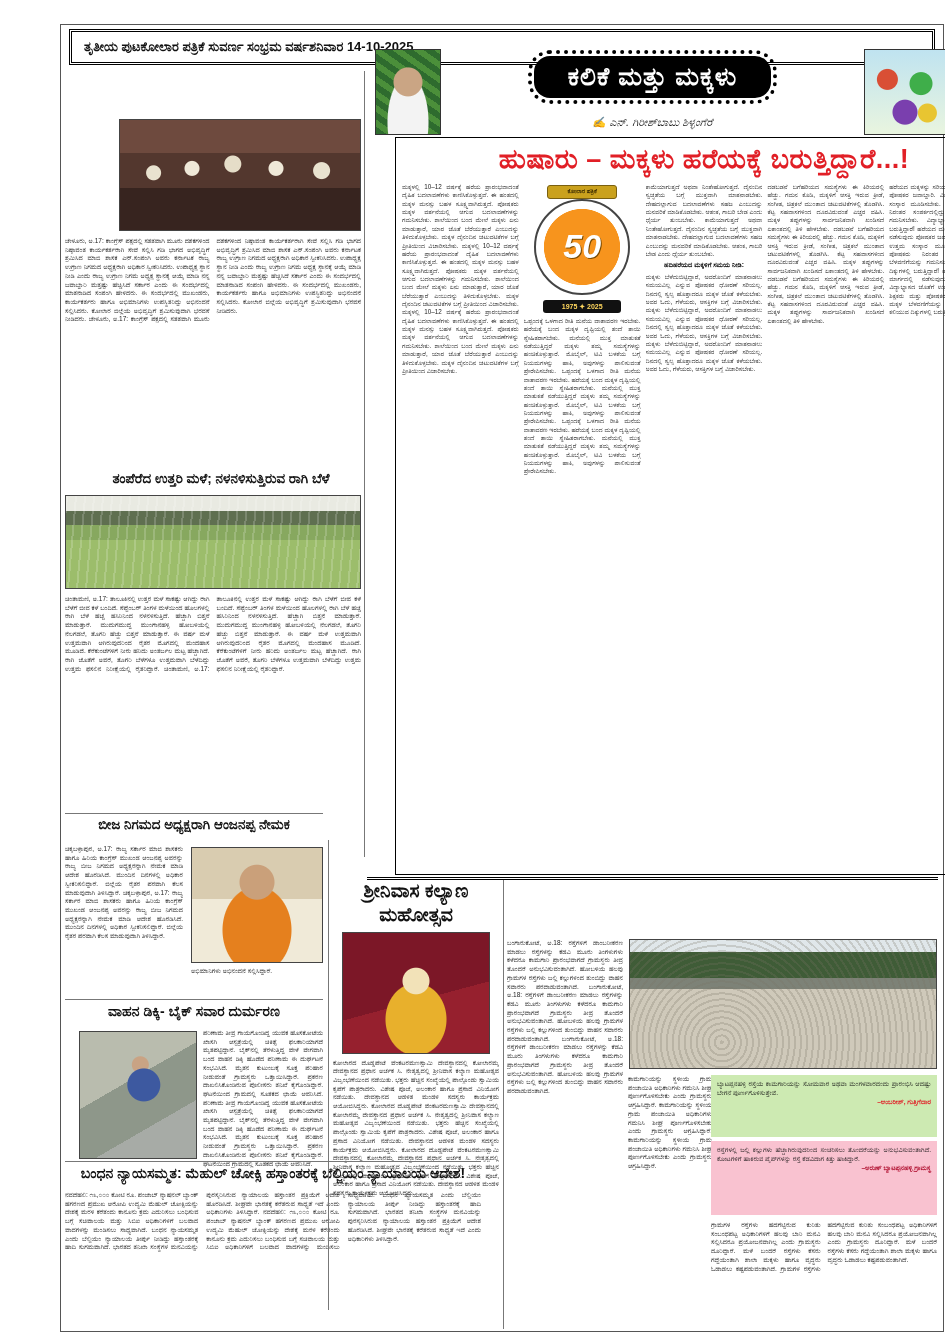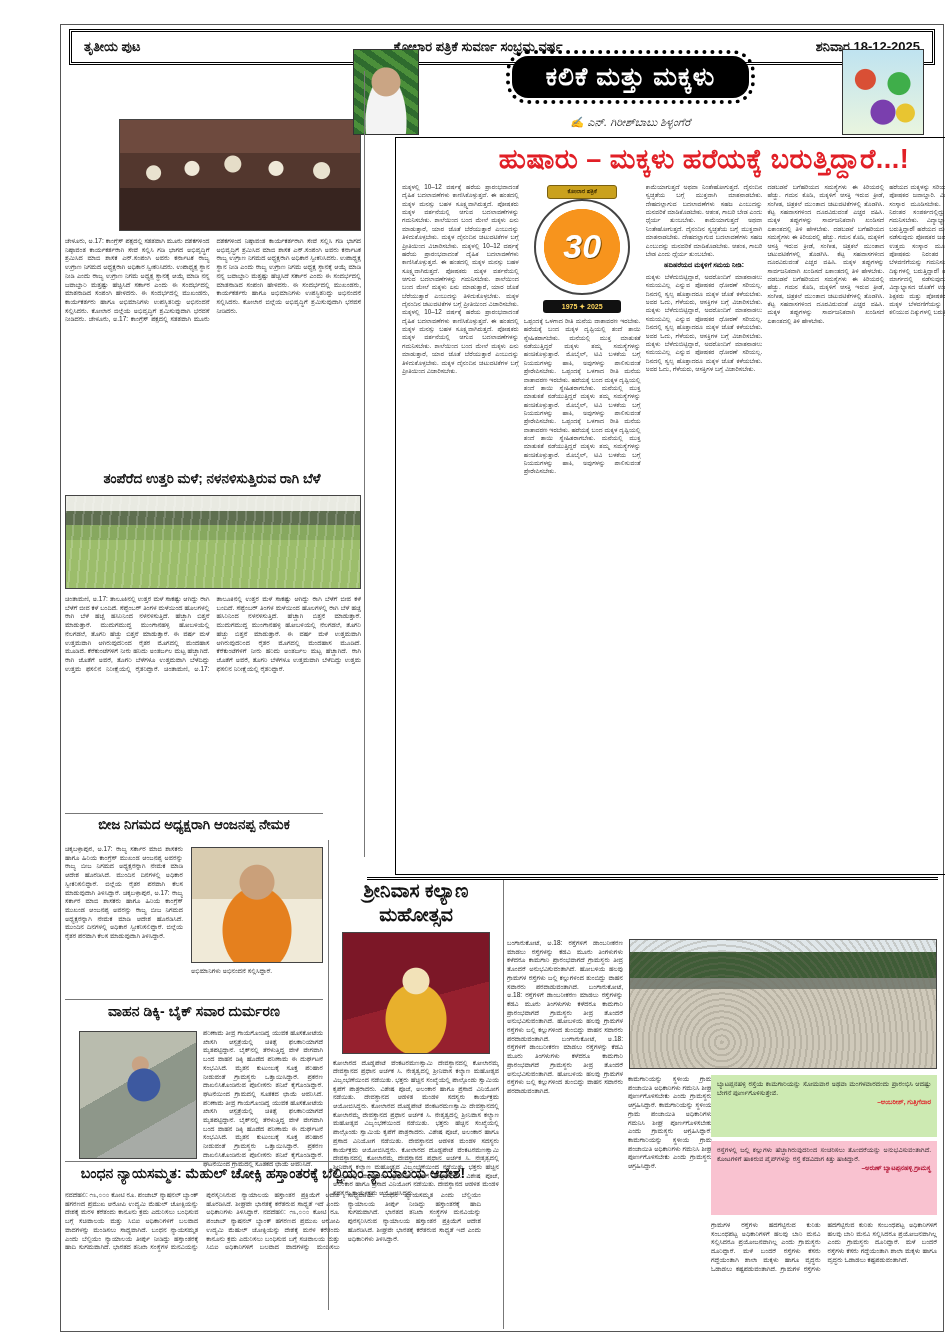--- a/index.html
+++ b/index.html
@@ -1,21 +1,21 @@
 <!DOCTYPE html>
 <html><head>
 <meta charset="utf-8">
 <style>
   * { box-sizing: border-box; margin: 0; padding: 0; }
   html,body { background:#fff; }
   body { width:945px; height:1337px; position:relative; font-family:"Liberation Sans",sans-serif; color:#111; overflow:hidden; }
   #content { position:absolute; left:60px; top:24px; width:884px; height:1308px; border:1px solid #555; background:#fff; }
 
   
-  .hdr { position:absolute; left:8px; top:4px; width:866px; height:36px; border:3px double #000; display:flex; align-items:center; justify-content:space-between; padding:0 12px; font-weight:bold; font-size:13px; background:#fff; }
+  .hdr { position:absolute; left:8px; top:4px; width:866px; height:36px; border:3px double #000; display:flex; align-items:center; padding:0 12px; font-weight:bold; font-size:13px; background:#fff; }
 
   
   .vrule { position:absolute; width:1px; background:#777; }
   .hrule { position:absolute; height:1px; background:#777; }
   .hrule.dbl { height:3px; border-top:1px solid #000; border-bottom:1px solid #000; background:#fff; }
 
   
   .headline { font-weight:bold; text-align:center; line-height:1.25; }
   .body-sm { font-size:6.5px; line-height:1.34; text-align:justify; overflow:hidden; word-break:break-word; color:#222; }
   .cols2 { column-count:2; column-gap:7px; }
@@ -26,21 +26,21 @@
   .a1-head { position:absolute; left:4px; top:46px; width:296px; font-size:15px; }
   .ph-group { position:absolute; left:58px; top:94px; width:242px; height:112px;
     background:
       radial-gradient(circle at 14% 48%, #e9e2cf 0 7px, transparent 8px),
       radial-gradient(circle at 30% 44%, #efe8d8 0 7px, transparent 8px),
       radial-gradient(circle at 47% 40%, #e5ddc8 0 8px, transparent 9px),
       radial-gradient(circle at 65% 44%, #efe8d8 0 7px, transparent 8px),
       radial-gradient(circle at 84% 46%, #e9e2cf 0 8px, transparent 9px),
       linear-gradient(180deg,#6e4a3e 0 30%, #53372e 30% 62%, #37241f 62% 100%); }
   .a1-body { position:absolute; left:4px; top:212px; width:296px; height:228px; }
-  .a2-head { position:absolute; left:3px; top:446px; width:296px; font-size:13.5px; }
+  .a2-head { position:absolute; left:12px; top:446px; width:296px; font-size:13.5px; }
   .ph-field { position:absolute; left:4px; top:470px; width:296px; height:94px;
     background:
       repeating-linear-gradient(95deg, rgba(255,255,255,.18) 0 2px, transparent 2px 9px),
       linear-gradient(180deg,#e9eae2 0 16%, #5f6f50 16% 32%, #87a85f 32% 48%, #9cbd6b 48% 100%); }
   .a2-body { position:absolute; left:4px; top:570px; width:296px; height:216px; }
   .a3-head { position:absolute; left:4px; top:792px; width:258px; font-size:13.5px; }
   .a3-row { position:absolute; left:4px; top:820px; width:258px; height:146px; }
   .a3-text { position:absolute; left:0; top:0; width:118px; height:146px; }
   .ph-portrait { position:absolute; right:0; top:2px; width:132px; height:116px;
     background:
@@ -54,21 +54,21 @@
     background:
       radial-gradient(circle at 55% 42%, #3d59a0 0 16px, transparent 17px),
       radial-gradient(circle at 52% 26%, #c9a384 0 8px, transparent 9px),
       linear-gradient(150deg,#b9bcae 0 40%, #8e978a 40% 70%, #a7aba6 70% 100%); }
 
   
   .mh-head { position:absolute; left:4px; top:1140px; width:416px; font-size:14px; }
   .mh-body { position:absolute; left:4px; top:1166px; width:416px; height:136px; }
 
   
-  .mast { position:absolute; left:292px; top:24px; width:571px; height:86px; display:flex; align-items:stretch; gap:4px; }
+  .mast { position:absolute; left:314px; top:24px; width:571px; height:86px; display:flex; align-items:stretch; gap:4px; }
   .ph-face { width:66px; height:86px; border:1px solid #333;
     background:
       radial-gradient(circle at 50% 38%, #caa584 0 14px, transparent 15px),
       radial-gradient(ellipse at 50% 86%, #f3f3f3 0 20px, transparent 21px),
       repeating-linear-gradient(35deg, #2e6b2e 0 6px, #4b8f3a 6px 12px); }
   .mast-mid { flex:1; display:flex; flex-direction:column; align-items:center; justify-content:center; }
   .banner { background:#000; color:#fff; border-radius:16px; padding:6px 34px; font-size:25px; font-weight:bold; letter-spacing:1px; outline:4px dotted #000; outline-offset:2px; }
   .byline { margin-top:18px; font-size:11px; font-style:italic; color:#222; }
   .ph-kids { width:82px; height:86px; border:1px solid #333;
     background:
@@ -123,21 +123,21 @@
   .rd-below { position:absolute; right:0; top:344px; width:226px; height:106px; }
 </style>
 </head>
 <body>
 
 <div id="content">
 
   <div class="hdr">
     <span>ತೃತೀಯ ಪುಟ</span>
     <span>ಕೋಲಾರ ಪತ್ರಿಕೆ  ಸುವರ್ಣ ಸಂಭ್ರಮ ವರ್ಷ</span>
-    <span>ಶನಿವಾರ 18-12-2025</span>
+    <span>ಶನಿವಾರ 14-10-2025</span>
   </div>
 
   <div class="photo ph-group"></div>
   <div class="body-sm cols2 a1-body">ಚೇಳೂರು, ಅ.17: ಕಾಂಗ್ರೆಸ್ ಪಕ್ಷದಲ್ಲಿ ಸತತವಾಗಿ ಮೂರು ದಶಕಗಳಿಂದ ನಿಷ್ಠಾವಂತ ಕಾರ್ಯಕರ್ತರಾಗಿ ಸೇವೆ ಸಲ್ಲಿಸಿ ಗಡಿ ಭಾಗದ ಅಭಿವೃದ್ಧಿಗೆ ಶ್ರಮಿಸಿದ ಮಾಜಿ ಶಾಸಕ ಎನ್.ಸಂಪಂಗಿ ಅವರು ಕರ್ನಾಟಕ ರಾಜ್ಯ ಉಗ್ರಾಣ ನಿಗಮದ ಅಧ್ಯಕ್ಷರಾಗಿ ಅಧಿಕಾರ ಸ್ವೀಕರಿಸಿದರು. ಉಪಾಧ್ಯಕ್ಷ ಸ್ಥಾನ ನೀಡಿ ಎಂದು ರಾಜ್ಯ ಉಗ್ರಾಣ ನಿಗಮ ಅಧ್ಯಕ್ಷ ಸ್ಥಾನಕ್ಕೆ ಆಯ್ಕೆ ಮಾಡಿ ನನ್ನ ಜವಾಬ್ದಾರಿ ಮತ್ತಷ್ಟು ಹೆಚ್ಚಿಸಿದೆ ಸರ್ಕಾರ ಎಂದು ಈ ಸಂದರ್ಭದಲ್ಲಿ ಮಾತನಾಡಿದ ಸಂಪಂಗಿ ಹೇಳಿದರು. ಈ ಸಂದರ್ಭದಲ್ಲಿ ಮುಖಂಡರು, ಕಾರ್ಯಕರ್ತರು ಹಾಗೂ ಅಭಿಮಾನಿಗಳು ಉಪಸ್ಥಿತರಿದ್ದು ಅಭಿನಂದನೆ ಸಲ್ಲಿಸಿದರು. ಕೋಲಾರ ಜಿಲ್ಲೆಯ ಅಭಿವೃದ್ಧಿಗೆ ಶ್ರಮಿಸುವುದಾಗಿ ಭರವಸೆ ನೀಡಿದರು. ಚೇಳೂರು, ಅ.17: ಕಾಂಗ್ರೆಸ್ ಪಕ್ಷದಲ್ಲಿ ಸತತವಾಗಿ ಮೂರು ದಶಕಗಳಿಂದ ನಿಷ್ಠಾವಂತ ಕಾರ್ಯಕರ್ತರಾಗಿ ಸೇವೆ ಸಲ್ಲಿಸಿ ಗಡಿ ಭಾಗದ ಅಭಿವೃದ್ಧಿಗೆ ಶ್ರಮಿಸಿದ ಮಾಜಿ ಶಾಸಕ ಎನ್.ಸಂಪಂಗಿ ಅವರು ಕರ್ನಾಟಕ ರಾಜ್ಯ ಉಗ್ರಾಣ ನಿಗಮದ ಅಧ್ಯಕ್ಷರಾಗಿ ಅಧಿಕಾರ ಸ್ವೀಕರಿಸಿದರು. ಉಪಾಧ್ಯಕ್ಷ ಸ್ಥಾನ ನೀಡಿ ಎಂದು ರಾಜ್ಯ ಉಗ್ರಾಣ ನಿಗಮ ಅಧ್ಯಕ್ಷ ಸ್ಥಾನಕ್ಕೆ ಆಯ್ಕೆ ಮಾಡಿ ನನ್ನ ಜವಾಬ್ದಾರಿ ಮತ್ತಷ್ಟು ಹೆಚ್ಚಿಸಿದೆ ಸರ್ಕಾರ ಎಂದು ಈ ಸಂದರ್ಭದಲ್ಲಿ ಮಾತನಾಡಿದ ಸಂಪಂಗಿ ಹೇಳಿದರು. ಈ ಸಂದರ್ಭದಲ್ಲಿ ಮುಖಂಡರು, ಕಾರ್ಯಕರ್ತರು ಹಾಗೂ ಅಭಿಮಾನಿಗಳು ಉಪಸ್ಥಿತರಿದ್ದು ಅಭಿನಂದನೆ ಸಲ್ಲಿಸಿದರು. ಕೋಲಾರ ಜಿಲ್ಲೆಯ ಅಭಿವೃದ್ಧಿಗೆ ಶ್ರಮಿಸುವುದಾಗಿ ಭರವಸೆ ನೀಡಿದರು.</div>
 
   <div class="headline a2-head">ತಂಪೆರೆದ ಉತ್ತರಿ ಮಳೆ; ನಳನಳಿಸುತ್ತಿರುವ ರಾಗಿ ಬೆಳೆ</div>
   <div class="photo ph-field"></div>
   <div class="body-sm cols2 a2-body">ಚಿಂತಾಮಣಿ, ಅ.17: ತಾಲೂಕಿನಲ್ಲಿ ಉತ್ತರ ಮಳೆ ಸಾಕಷ್ಟು ಆಗಿದ್ದು ರಾಗಿ ಬೆಳೆಗೆ ಜೀವ ಕಳೆ ಬಂದಿದೆ. ಸೆಪ್ಟೆಂಬರ್ ತಿಂಗಳ ಮಳೆಯಿಂದ ಹೊಲಗಳಲ್ಲಿ ರಾಗಿ ಬೆಳೆ ಹಚ್ಚ ಹಸಿರಿನಿಂದ ನಳನಳಿಸುತ್ತಿದೆ. ಹೆಚ್ಚಾಗಿ ಬಿತ್ತನೆ ಮಾಡುತ್ತಾರೆ. ಮುದುಗಮುದ್ದ ಮುಂಗಾನಹಳ್ಳಿ ಹೋಬಳಿಯಲ್ಲಿ ನೆಲಗಡಲೆ, ತೊಗರಿ ಹೆಚ್ಚು ಬಿತ್ತನೆ ಮಾಡುತ್ತಾರೆ. ಈ ವರ್ಷ ಮಳೆ ಉತ್ತಮವಾಗಿ ಆಗಿರುವುದರಿಂದ ರೈತರ ಮೊಗದಲ್ಲಿ ಮಂದಹಾಸ ಮೂಡಿದೆ. ಕೆರೆಕುಂಟೆಗಳಿಗೆ ನೀರು ಹರಿದು ಅಂತರ್ಜಲ ಮಟ್ಟ ಹೆಚ್ಚಾಗಿದೆ. ರಾಗಿ ಜೊತೆಗೆ ಅವರೆ, ತೊಗರಿ ಬೆಳೆಗಳೂ ಉತ್ತಮವಾಗಿ ಬೆಳೆದಿದ್ದು ಉತ್ತಮ ಫಸಲಿನ ನಿರೀಕ್ಷೆಯಲ್ಲಿ ರೈತರಿದ್ದಾರೆ. ಚಿಂತಾಮಣಿ, ಅ.17: ತಾಲೂಕಿನಲ್ಲಿ ಉತ್ತರ ಮಳೆ ಸಾಕಷ್ಟು ಆಗಿದ್ದು ರಾಗಿ ಬೆಳೆಗೆ ಜೀವ ಕಳೆ ಬಂದಿದೆ. ಸೆಪ್ಟೆಂಬರ್ ತಿಂಗಳ ಮಳೆಯಿಂದ ಹೊಲಗಳಲ್ಲಿ ರಾಗಿ ಬೆಳೆ ಹಚ್ಚ ಹಸಿರಿನಿಂದ ನಳನಳಿಸುತ್ತಿದೆ. ಹೆಚ್ಚಾಗಿ ಬಿತ್ತನೆ ಮಾಡುತ್ತಾರೆ. ಮುದುಗಮುದ್ದ ಮುಂಗಾನಹಳ್ಳಿ ಹೋಬಳಿಯಲ್ಲಿ ನೆಲಗಡಲೆ, ತೊಗರಿ ಹೆಚ್ಚು ಬಿತ್ತನೆ ಮಾಡುತ್ತಾರೆ. ಈ ವರ್ಷ ಮಳೆ ಉತ್ತಮವಾಗಿ ಆಗಿರುವುದರಿಂದ ರೈತರ ಮೊಗದಲ್ಲಿ ಮಂದಹಾಸ ಮೂಡಿದೆ. ಕೆರೆಕುಂಟೆಗಳಿಗೆ ನೀರು ಹರಿದು ಅಂತರ್ಜಲ ಮಟ್ಟ ಹೆಚ್ಚಾಗಿದೆ. ರಾಗಿ ಜೊತೆಗೆ ಅವರೆ, ತೊಗರಿ ಬೆಳೆಗಳೂ ಉತ್ತಮವಾಗಿ ಬೆಳೆದಿದ್ದು ಉತ್ತಮ ಫಸಲಿನ ನಿರೀಕ್ಷೆಯಲ್ಲಿ ರೈತರಿದ್ದಾರೆ.</div>
 
   <div class="headline a3-head">ಬೀಜ ನಿಗಮದ ಅಧ್ಯಕ್ಷರಾಗಿ ಆಂಜನಪ್ಪ ನೇಮಕ</div>
@@ -166,21 +166,21 @@
   </div>
 
   <div class="mainbox">
     <div class="main-head">ಹುಷಾರು – ಮಕ್ಕಳು ಹರೆಯಕ್ಕೆ ಬರುತ್ತಿದ್ದಾರೆ...!</div>
     <div class="main-cols">
       <div class="mcol">ಮಕ್ಕಳಲ್ಲಿ 10–12 ವರ್ಷಕ್ಕೆ ಹರೆಯ ಪ್ರಾರಂಭವಾದಂತೆ ದೈಹಿಕ ಬದಲಾವಣೆಗಳು ಕಾಣಿಸಿಕೊಳ್ಳುತ್ತವೆ. ಈ ಹಂತದಲ್ಲಿ ಮಕ್ಕಳ ಮನಸ್ಸು ಬಹಳ ಸೂಕ್ಷ್ಮವಾಗಿರುತ್ತದೆ. ಪೋಷಕರು ಮಕ್ಕಳ ವರ್ತನೆಯಲ್ಲಿ ಆಗುವ ಬದಲಾವಣೆಗಳನ್ನು ಗಮನಿಸಬೇಕು. ಶಾಲೆಯಿಂದ ಬಂದ ಮೇಲೆ ಮಕ್ಕಳು ಏನು ಮಾಡುತ್ತಾರೆ, ಯಾರ ಜೊತೆ ಬೆರೆಯುತ್ತಾರೆ ಎಂಬುದನ್ನು ತಿಳಿದುಕೊಳ್ಳಬೇಕು. ಮಕ್ಕಳ ದೈನಂದಿನ ಚಟುವಟಿಕೆಗಳ ಬಗ್ಗೆ ಪ್ರೀತಿಯಿಂದ ವಿಚಾರಿಸಬೇಕು. ಮಕ್ಕಳಲ್ಲಿ 10–12 ವರ್ಷಕ್ಕೆ ಹರೆಯ ಪ್ರಾರಂಭವಾದಂತೆ ದೈಹಿಕ ಬದಲಾವಣೆಗಳು ಕಾಣಿಸಿಕೊಳ್ಳುತ್ತವೆ. ಈ ಹಂತದಲ್ಲಿ ಮಕ್ಕಳ ಮನಸ್ಸು ಬಹಳ ಸೂಕ್ಷ್ಮವಾಗಿರುತ್ತದೆ. ಪೋಷಕರು ಮಕ್ಕಳ ವರ್ತನೆಯಲ್ಲಿ ಆಗುವ ಬದಲಾವಣೆಗಳನ್ನು ಗಮನಿಸಬೇಕು. ಶಾಲೆಯಿಂದ ಬಂದ ಮೇಲೆ ಮಕ್ಕಳು ಏನು ಮಾಡುತ್ತಾರೆ, ಯಾರ ಜೊತೆ ಬೆರೆಯುತ್ತಾರೆ ಎಂಬುದನ್ನು ತಿಳಿದುಕೊಳ್ಳಬೇಕು. ಮಕ್ಕಳ ದೈನಂದಿನ ಚಟುವಟಿಕೆಗಳ ಬಗ್ಗೆ ಪ್ರೀತಿಯಿಂದ ವಿಚಾರಿಸಬೇಕು. ಮಕ್ಕಳಲ್ಲಿ 10–12 ವರ್ಷಕ್ಕೆ ಹರೆಯ ಪ್ರಾರಂಭವಾದಂತೆ ದೈಹಿಕ ಬದಲಾವಣೆಗಳು ಕಾಣಿಸಿಕೊಳ್ಳುತ್ತವೆ. ಈ ಹಂತದಲ್ಲಿ ಮಕ್ಕಳ ಮನಸ್ಸು ಬಹಳ ಸೂಕ್ಷ್ಮವಾಗಿರುತ್ತದೆ. ಪೋಷಕರು ಮಕ್ಕಳ ವರ್ತನೆಯಲ್ಲಿ ಆಗುವ ಬದಲಾವಣೆಗಳನ್ನು ಗಮನಿಸಬೇಕು. ಶಾಲೆಯಿಂದ ಬಂದ ಮೇಲೆ ಮಕ್ಕಳು ಏನು ಮಾಡುತ್ತಾರೆ, ಯಾರ ಜೊತೆ ಬೆರೆಯುತ್ತಾರೆ ಎಂಬುದನ್ನು ತಿಳಿದುಕೊಳ್ಳಬೇಕು. ಮಕ್ಕಳ ದೈನಂದಿನ ಚಟುವಟಿಕೆಗಳ ಬಗ್ಗೆ ಪ್ರೀತಿಯಿಂದ ವಿಚಾರಿಸಬೇಕು.</div>
       <div class="mcol">
         <div class="logo50">
           <div class="logo-rib">ಕೋಲಾರ ಪತ್ರಿಕೆ</div>
           <div class="logo-circle">
-              <span class="logo-num">30</span>
+              <span class="logo-num">50</span>
             </div>
           <div class="logo-years">1975 ✦ 2025</div>
         </div>
         <span>ಒಪ್ಪಂದಕ್ಕೆ ಒಳಗಾದ ರೀತಿ ಮನೆಯ ವಾತಾವರಣ ಇರಬೇಕು. ಹರೆಯಕ್ಕೆ ಬಂದ ಮಕ್ಕಳ ದೃಷ್ಟಿಯಲ್ಲಿ ತಂದೆ ತಾಯಿ ಸ್ನೇಹಿತರಾಗಬೇಕು. ಮನೆಯಲ್ಲಿ ಮುಕ್ತ ಮಾತುಕತೆ ನಡೆಯುತ್ತಿದ್ದರೆ ಮಕ್ಕಳು ತಮ್ಮ ಸಮಸ್ಯೆಗಳನ್ನು ಹಂಚಿಕೊಳ್ಳುತ್ತಾರೆ. ಮೊಬೈಲ್, ಟಿವಿ ಬಳಕೆಯ ಬಗ್ಗೆ ನಿಯಮಗಳನ್ನು ಹಾಕಿ, ಅವುಗಳನ್ನು ಪಾಲಿಸುವಂತೆ ಪ್ರೇರೇಪಿಸಬೇಕು. ಒಪ್ಪಂದಕ್ಕೆ ಒಳಗಾದ ರೀತಿ ಮನೆಯ ವಾತಾವರಣ ಇರಬೇಕು. ಹರೆಯಕ್ಕೆ ಬಂದ ಮಕ್ಕಳ ದೃಷ್ಟಿಯಲ್ಲಿ ತಂದೆ ತಾಯಿ ಸ್ನೇಹಿತರಾಗಬೇಕು. ಮನೆಯಲ್ಲಿ ಮುಕ್ತ ಮಾತುಕತೆ ನಡೆಯುತ್ತಿದ್ದರೆ ಮಕ್ಕಳು ತಮ್ಮ ಸಮಸ್ಯೆಗಳನ್ನು ಹಂಚಿಕೊಳ್ಳುತ್ತಾರೆ. ಮೊಬೈಲ್, ಟಿವಿ ಬಳಕೆಯ ಬಗ್ಗೆ ನಿಯಮಗಳನ್ನು ಹಾಕಿ, ಅವುಗಳನ್ನು ಪಾಲಿಸುವಂತೆ ಪ್ರೇರೇಪಿಸಬೇಕು. ಒಪ್ಪಂದಕ್ಕೆ ಒಳಗಾದ ರೀತಿ ಮನೆಯ ವಾತಾವರಣ ಇರಬೇಕು. ಹರೆಯಕ್ಕೆ ಬಂದ ಮಕ್ಕಳ ದೃಷ್ಟಿಯಲ್ಲಿ ತಂದೆ ತಾಯಿ ಸ್ನೇಹಿತರಾಗಬೇಕು. ಮನೆಯಲ್ಲಿ ಮುಕ್ತ ಮಾತುಕತೆ ನಡೆಯುತ್ತಿದ್ದರೆ ಮಕ್ಕಳು ತಮ್ಮ ಸಮಸ್ಯೆಗಳನ್ನು ಹಂಚಿಕೊಳ್ಳುತ್ತಾರೆ. ಮೊಬೈಲ್, ಟಿವಿ ಬಳಕೆಯ ಬಗ್ಗೆ ನಿಯಮಗಳನ್ನು ಹಾಕಿ, ಅವುಗಳನ್ನು ಪಾಲಿಸುವಂತೆ ಪ್ರೇರೇಪಿಸಬೇಕು.</span>
       </div>
       <div class="mcol">
         <span>ಕಾಮೆಯಾಗುತ್ತದೆ ಅಥವಾ ನಿಂತೇಹೋಗುತ್ತದೆ. ದೈನಂದಿನ ಸ್ವಚ್ಛತೆಯ ಬಗ್ಗೆ ಮುಕ್ತವಾಗಿ ಮಾತನಾಡಬೇಕು. ದೇಹದಲ್ಲಾಗುವ ಬದಲಾವಣೆಗಳು ಸಹಜ ಎಂಬುದನ್ನು ಮನವರಿಕೆ ಮಾಡಿಕೊಡಬೇಕು. ಆತಂಕ, ಗಾಬರಿ ಬೇಡ ಎಂದು ಧೈರ್ಯ ತುಂಬಬೇಕು. ಕಾಮೆಯಾಗುತ್ತದೆ ಅಥವಾ ನಿಂತೇಹೋಗುತ್ತದೆ. ದೈನಂದಿನ ಸ್ವಚ್ಛತೆಯ ಬಗ್ಗೆ ಮುಕ್ತವಾಗಿ ಮಾತನಾಡಬೇಕು. ದೇಹದಲ್ಲಾಗುವ ಬದಲಾವಣೆಗಳು ಸಹಜ ಎಂಬುದನ್ನು ಮನವರಿಕೆ ಮಾಡಿಕೊಡಬೇಕು. ಆತಂಕ, ಗಾಬರಿ ಬೇಡ ಎಂದು ಧೈರ್ಯ ತುಂಬಬೇಕು.</span>
         <div class="msub">ಹದಿಹರೆಯದ ಮಕ್ಕಳಿಗೆ ಸಮಯ ನೀಡಿ:</div>
         <span>ಮಕ್ಕಳು ಬೆಳೆದುಬಿಟ್ಟಿದ್ದಾರೆ, ಅವರೊಂದಿಗೆ ಮಾತನಾಡಲು ಸಮಯವಿಲ್ಲ ಎನ್ನುವ ಪೋಷಕರ ಧೋರಣೆ ಸರಿಯಲ್ಲ. ದಿನದಲ್ಲಿ ಸ್ವಲ್ಪ ಹೊತ್ತಾದರೂ ಮಕ್ಕಳ ಜೊತೆ ಕಳೆಯಬೇಕು. ಅವರ ಓದು, ಗೆಳೆಯರು, ಆಸಕ್ತಿಗಳ ಬಗ್ಗೆ ವಿಚಾರಿಸಬೇಕು. ಮಕ್ಕಳು ಬೆಳೆದುಬಿಟ್ಟಿದ್ದಾರೆ, ಅವರೊಂದಿಗೆ ಮಾತನಾಡಲು ಸಮಯವಿಲ್ಲ ಎನ್ನುವ ಪೋಷಕರ ಧೋರಣೆ ಸರಿಯಲ್ಲ. ದಿನದಲ್ಲಿ ಸ್ವಲ್ಪ ಹೊತ್ತಾದರೂ ಮಕ್ಕಳ ಜೊತೆ ಕಳೆಯಬೇಕು. ಅವರ ಓದು, ಗೆಳೆಯರು, ಆಸಕ್ತಿಗಳ ಬಗ್ಗೆ ವಿಚಾರಿಸಬೇಕು. ಮಕ್ಕಳು ಬೆಳೆದುಬಿಟ್ಟಿದ್ದಾರೆ, ಅವರೊಂದಿಗೆ ಮಾತನಾಡಲು ಸಮಯವಿಲ್ಲ ಎನ್ನುವ ಪೋಷಕರ ಧೋರಣೆ ಸರಿಯಲ್ಲ. ದಿನದಲ್ಲಿ ಸ್ವಲ್ಪ ಹೊತ್ತಾದರೂ ಮಕ್ಕಳ ಜೊತೆ ಕಳೆಯಬೇಕು. ಅವರ ಓದು, ಗೆಳೆಯರು, ಆಸಕ್ತಿಗಳ ಬಗ್ಗೆ ವಿಚಾರಿಸಬೇಕು.</span>
       </div>

